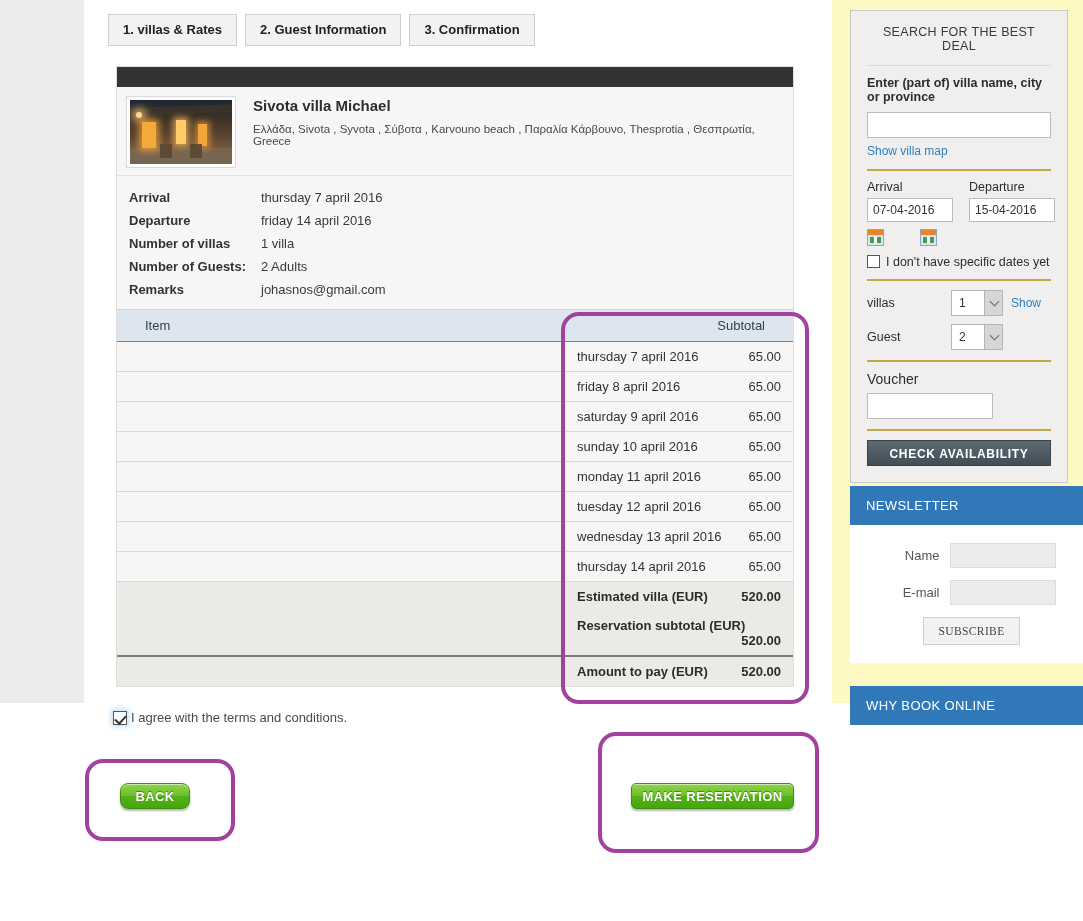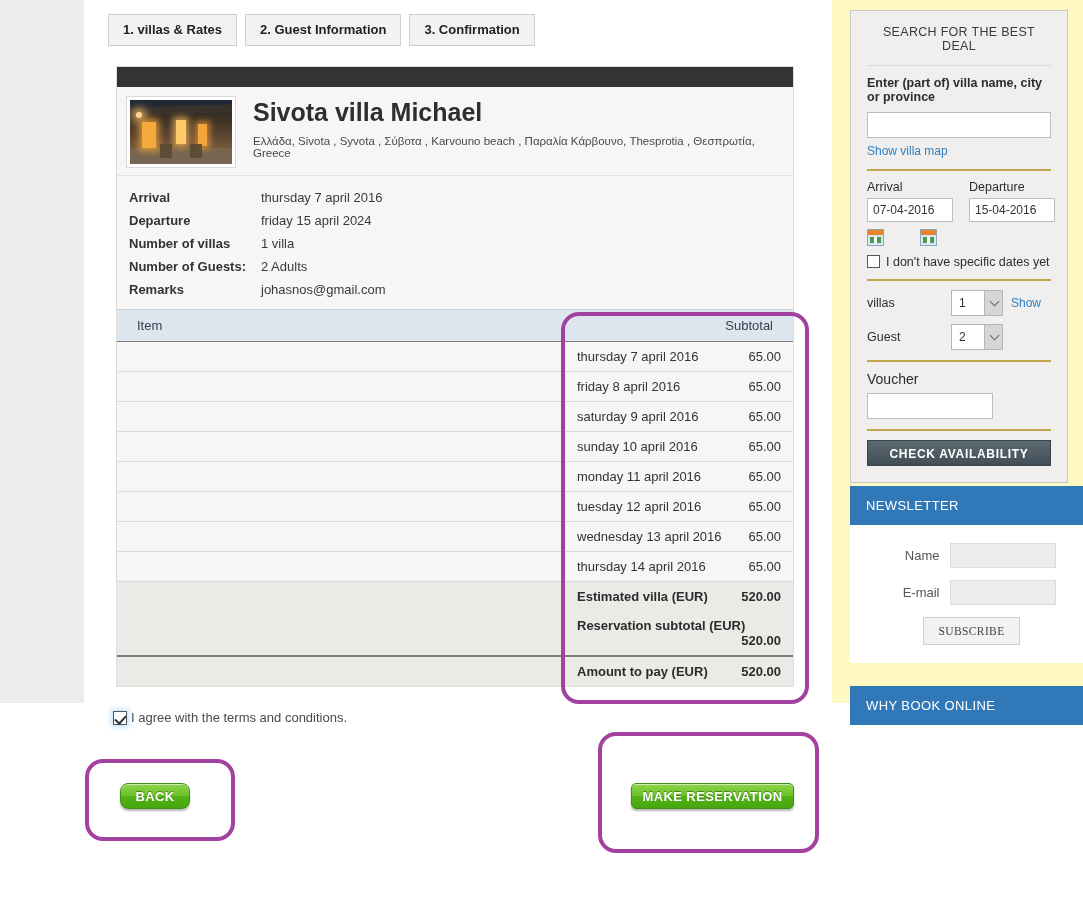--- a/index.html
+++ b/index.html
@@ -53,33 +53,33 @@
   }
   .thumb i { position: absolute; display: block; }
   .w1 { left: 12px; top: 22px; width: 14px; height: 26px; background:#f3a93c; box-shadow: 0 0 7px 3px rgba(255,170,60,.75); }
   .w2 { left: 46px; top: 20px; width: 10px; height: 24px; background:#ffca6a; box-shadow: 0 0 6px 3px rgba(255,190,90,.7); }
   .w3 { left: 68px; top: 24px; width: 9px; height: 22px; background:#f2a53a; box-shadow: 0 0 6px 3px rgba(255,170,60,.6); }
   .lmp { left: 6px; top: 12px; width: 6px; height: 6px; border-radius: 50%; background:#ffd89a; box-shadow: 0 0 8px 4px rgba(255,200,120,.8); }
   .roof { left: 0; top: 6px; width: 108px; height: 8px; background: rgba(60,52,44,.85); transform: rotate(-2deg); }
   .gnd { left: 0; bottom: 0; width: 108px; height: 16px; background: rgba(120,104,84,.7); }
   .chr { bottom: 6px; width: 12px; height: 14px; background: rgba(90,72,50,.9); }
 
-  .villa-title { font-size: 25px; font-weight: bold; color: #2e2e2e; line-height: 1.25; }
+  .villa-title { font-size: 15px; font-weight: bold; color: #2e2e2e; line-height: 1.25; }
   .villa-sub { font-size: 11.5px; color: #4a4a4a; margin-top: 7px; }
 
   .details { padding: 10px 0 8px 0; }
   .drow { display: flex; font-size: 13px; padding: 4px 0 4px 12px; }
   .dlabel { width: 132px; font-weight: bold; color: #333; }
   .dvalue { color: #3a3a3a; }
 
   
   .items { width: 100%; border-collapse: collapse; font-size: 13px; }
   .items th {
     background: #dde6ee; color: #33404d; font-weight: normal;
-    padding: 8px 20px; border-top: 1px solid #c8d4de; border-bottom: 1px solid #7c7c7c;
+    padding: 8px 28px; border-top: 1px solid #c8d4de; border-bottom: 1px solid #7c7c7c;
   }
   .items th.l { text-align: left; }
   .items th.r { text-align: right; }
   .items td { padding: 7px 12px; color: #333; }
   .items td.r { text-align: right; }
   .items tr.day td { border-bottom: 1px solid #dadada; background: #f7f6f4; }
   .items tr.day td.itm { background: #f7f6f4; }
   .items tr.sum td { background: #eceae7; font-weight: bold; color: #2c2c2c; }
   .items tr.sum-first td { border-top: 1px solid #dadada; }
   .items tr.rule td { padding: 0; height: 2px; background: #7c7c7c; }
@@ -237,21 +237,21 @@
       </div>
     </div>
 
     <div class="details">
       <div class="drow">
         <div class="dlabel">Arrival</div>
         <div class="dvalue">thursday 7 april 2016</div>
       </div>
       <div class="drow">
         <div class="dlabel">Departure</div>
-        <div class="dvalue">friday 15 april 2024</div>
+        <div class="dvalue">friday 14 april 2016</div>
       </div>
       <div class="drow">
         <div class="dlabel">Number of villas</div>
         <div class="dvalue">1 villa</div>
       </div>
       <div class="drow">
         <div class="dlabel">Number of Guests:</div>
         <div class="dvalue">2 Adults</div>
       </div>
       <div class="drow">

